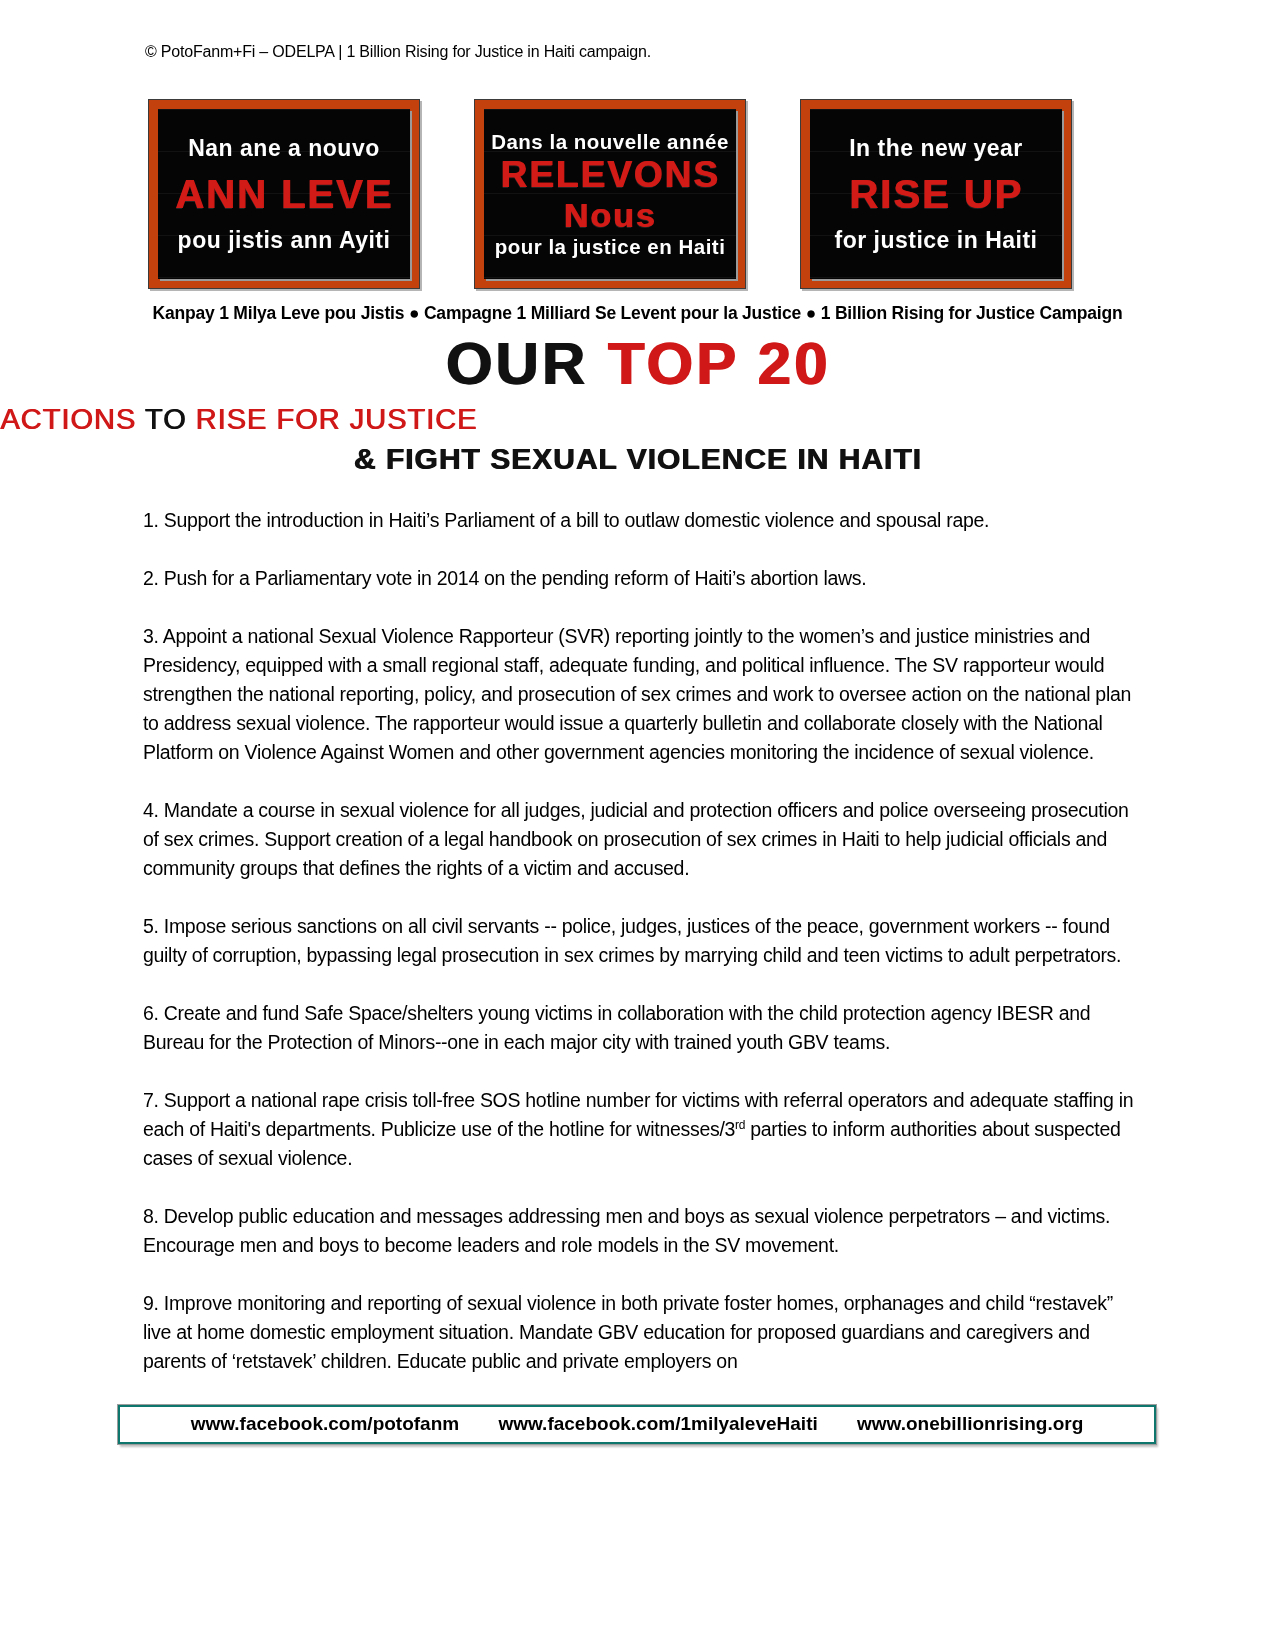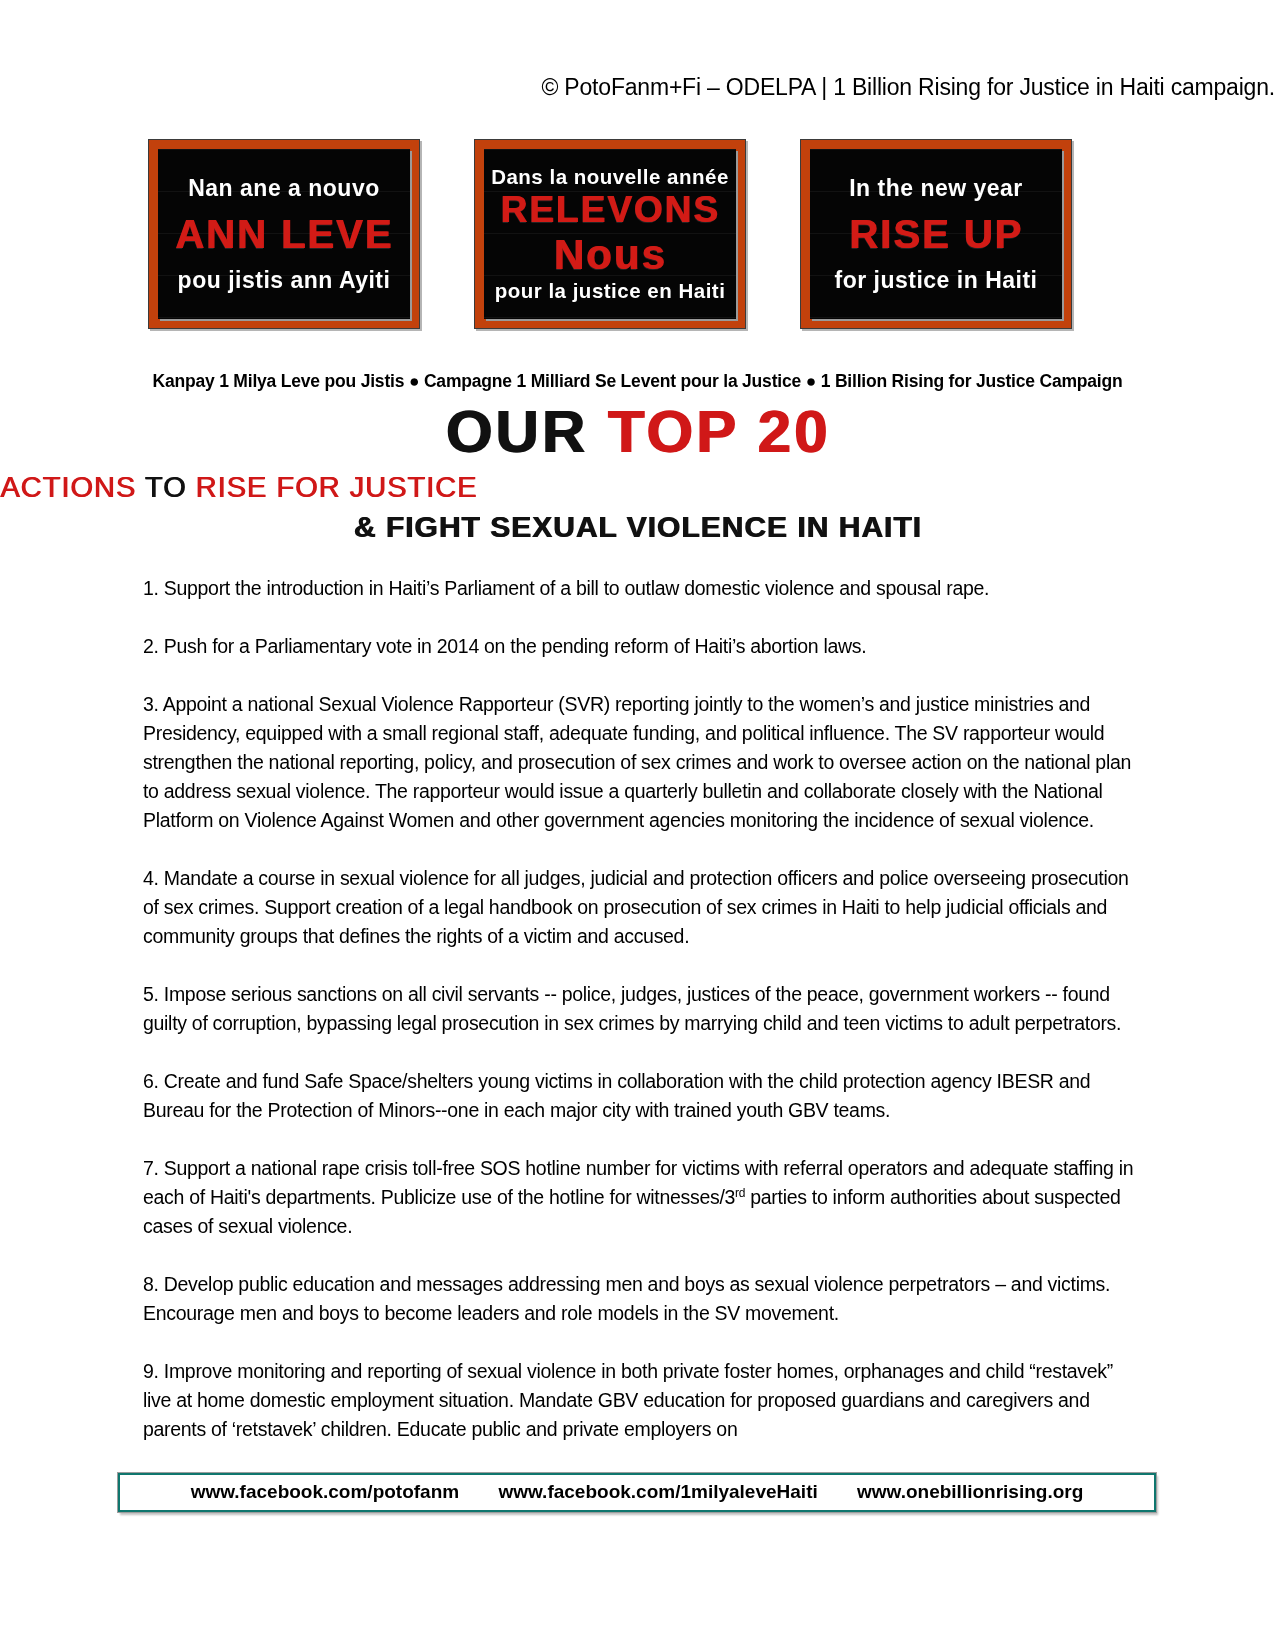--- a/index.html
+++ b/index.html
@@ -7,25 +7,24 @@
     position:relative;
     width:1275px;height:1650px;
     margin:0 auto;
     background:#ffffff;
     font-family:"Liberation Sans", sans-serif;
     color:#000;
     overflow:hidden;
     box-sizing:border-box;
   }
   .copyright{
-    padding-top:74px;
+    padding-top:43px;
     margin-left:145px;
-    font-size:23px;
+    font-size:16px;
     letter-spacing:-0.2px;
-    text-align:right;
   }
   
   .banners{
     margin:38px 0 0 148px;
     width:924px;
     display:flex;
     justify-content:space-between;
   }
   .banner{
     width:272px;height:190px;
@@ -44,24 +43,24 @@
     gap:10px;
     text-align:center;
     background-image:repeating-linear-gradient(
       to bottom, rgba(255,255,255,0.05) 0 1px, transparent 1px 42px);
   }
   .banner-inner.four{gap:0;}
   .b-white{color:#fff;font-weight:700;font-size:23px;letter-spacing:0.5px;}
   .b-white.sm{font-size:20.5px;}
   .b-red{color:#d21b16;font-weight:800;font-size:40px;letter-spacing:2px;
          text-shadow:1px 0 0 #d21b16, 0 1px 0 rgba(255,255,255,0.12);}
-  .b-red.sm{font-size:42px;}
+  .b-red.sm{font-size:34px;}
   
   .tagline{
-    margin-top:42px;
+    margin-top:14px;
     text-align:center;
     font-weight:700;
     font-size:17.5px;
     letter-spacing:-0.2px;
   }
   
   .title{
     margin-top:4px;
     text-align:center;
     font-weight:800;

